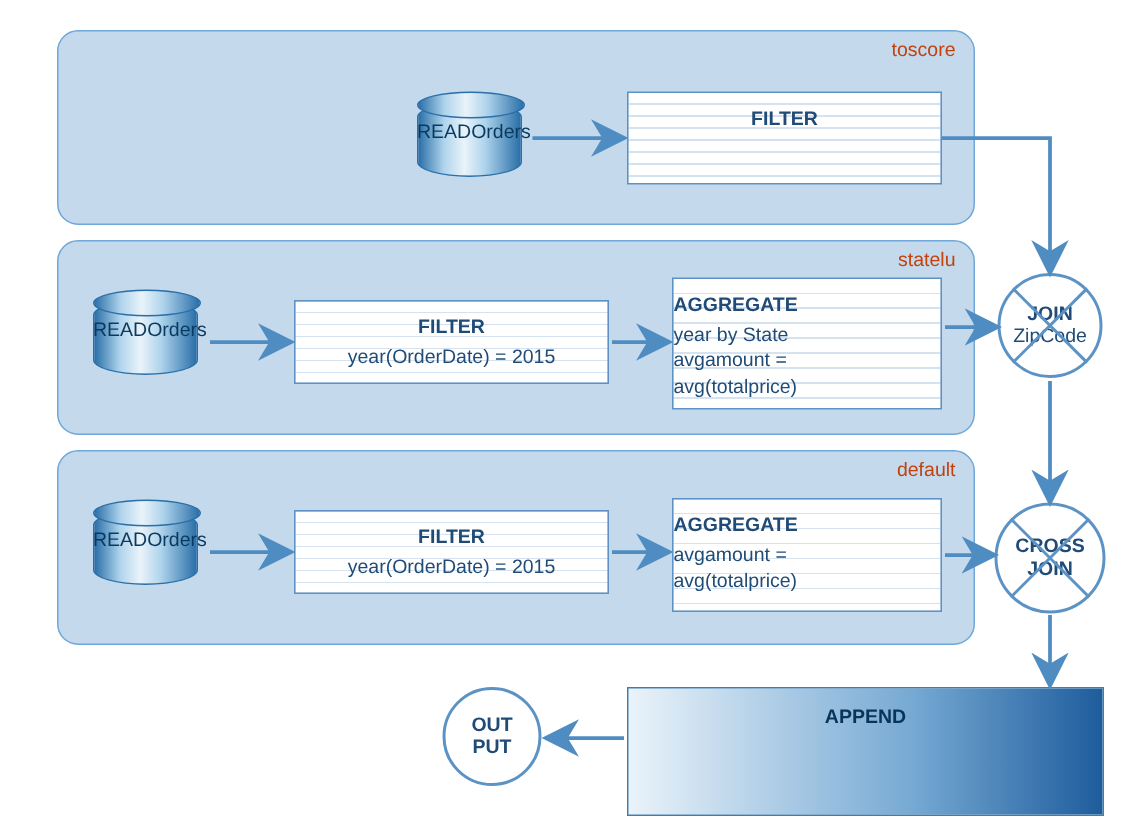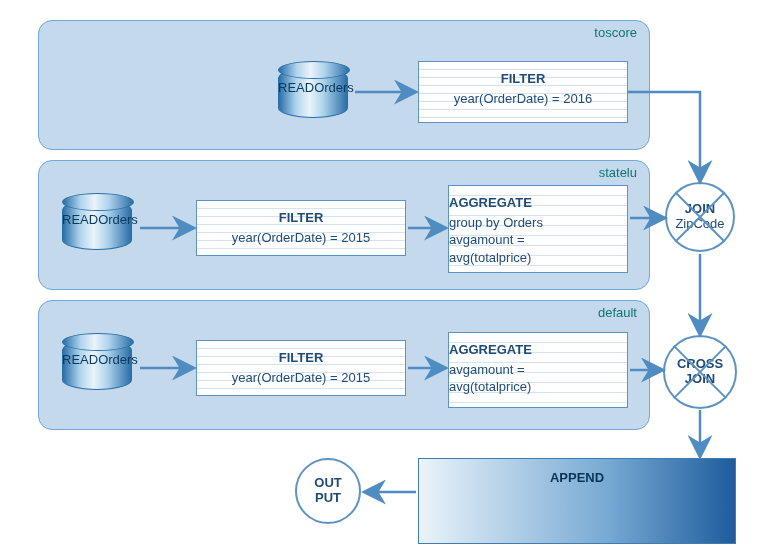--- a/index.html
+++ b/index.html
@@ -17,21 +17,21 @@
     background: #C4D9EC;
     border: 1.5px solid #6FA8D9;
     border-radius: 14px;
     padding: 8px;
   }
   .lane-label {
     position: absolute;
     top: 4px;
     right: 12px;
     font-size: 13px;
-    color: #0f766e;
+    color: #c2410c;
   }
   .db {
     position: absolute;
     width: 72px;
     height: 75px;
   }
   .db .cyl {
     position: relative;
     width: 70px;
     height: 50px;
@@ -120,37 +120,36 @@
 
 <div class="lane" style="left:38px; top:20px; width:612px; height:130px;">
   <span class="lane-label">toscore</span>
 </div>
 <div class="db" style="left:278px; top:68px;">
   <div class="cyl"></div>
   <div class="txt"><b>READ</b><span>Orders</span></div>
 </div>
 <div class="box lined" style="left:418px; top:61px; width:210px; height:62px; text-align:center;">
   <b>FILTER</b>
-  <span>year(OrderDate) = 2016</span>
 </div>
 
 <div class="lane" style="left:38px; top:160px; width:612px; height:130px;">
   <span class="lane-label">statelu</span>
 </div>
 <div class="db" style="left:62px; top:200px;">
   <div class="cyl"></div>
   <div class="txt"><b>READ</b><span>Orders</span></div>
 </div>
 <div class="box lined" style="left:196px; top:200px; width:210px; height:56px; text-align:center;">
   <b>FILTER</b>
   <span>year(OrderDate) = 2015</span>
 </div>
 <div class="box grid" style="left:448px; top:185px; width:180px; height:88px;">
   <b>AGGREGATE</b>
-  <span>group by Orders</span><br>
+  <span>year by State</span><br>
   <span>avgamount =</span><br>
   <span>avg(totalprice)</span>
 </div>
 
 <div class="lane" style="left:38px; top:300px; width:612px; height:130px;">
   <span class="lane-label">default</span>
 </div>
 <div class="db" style="left:62px; top:340px;">
   <div class="cyl"></div>
   <div class="txt"><b>READ</b><span>Orders</span></div>

